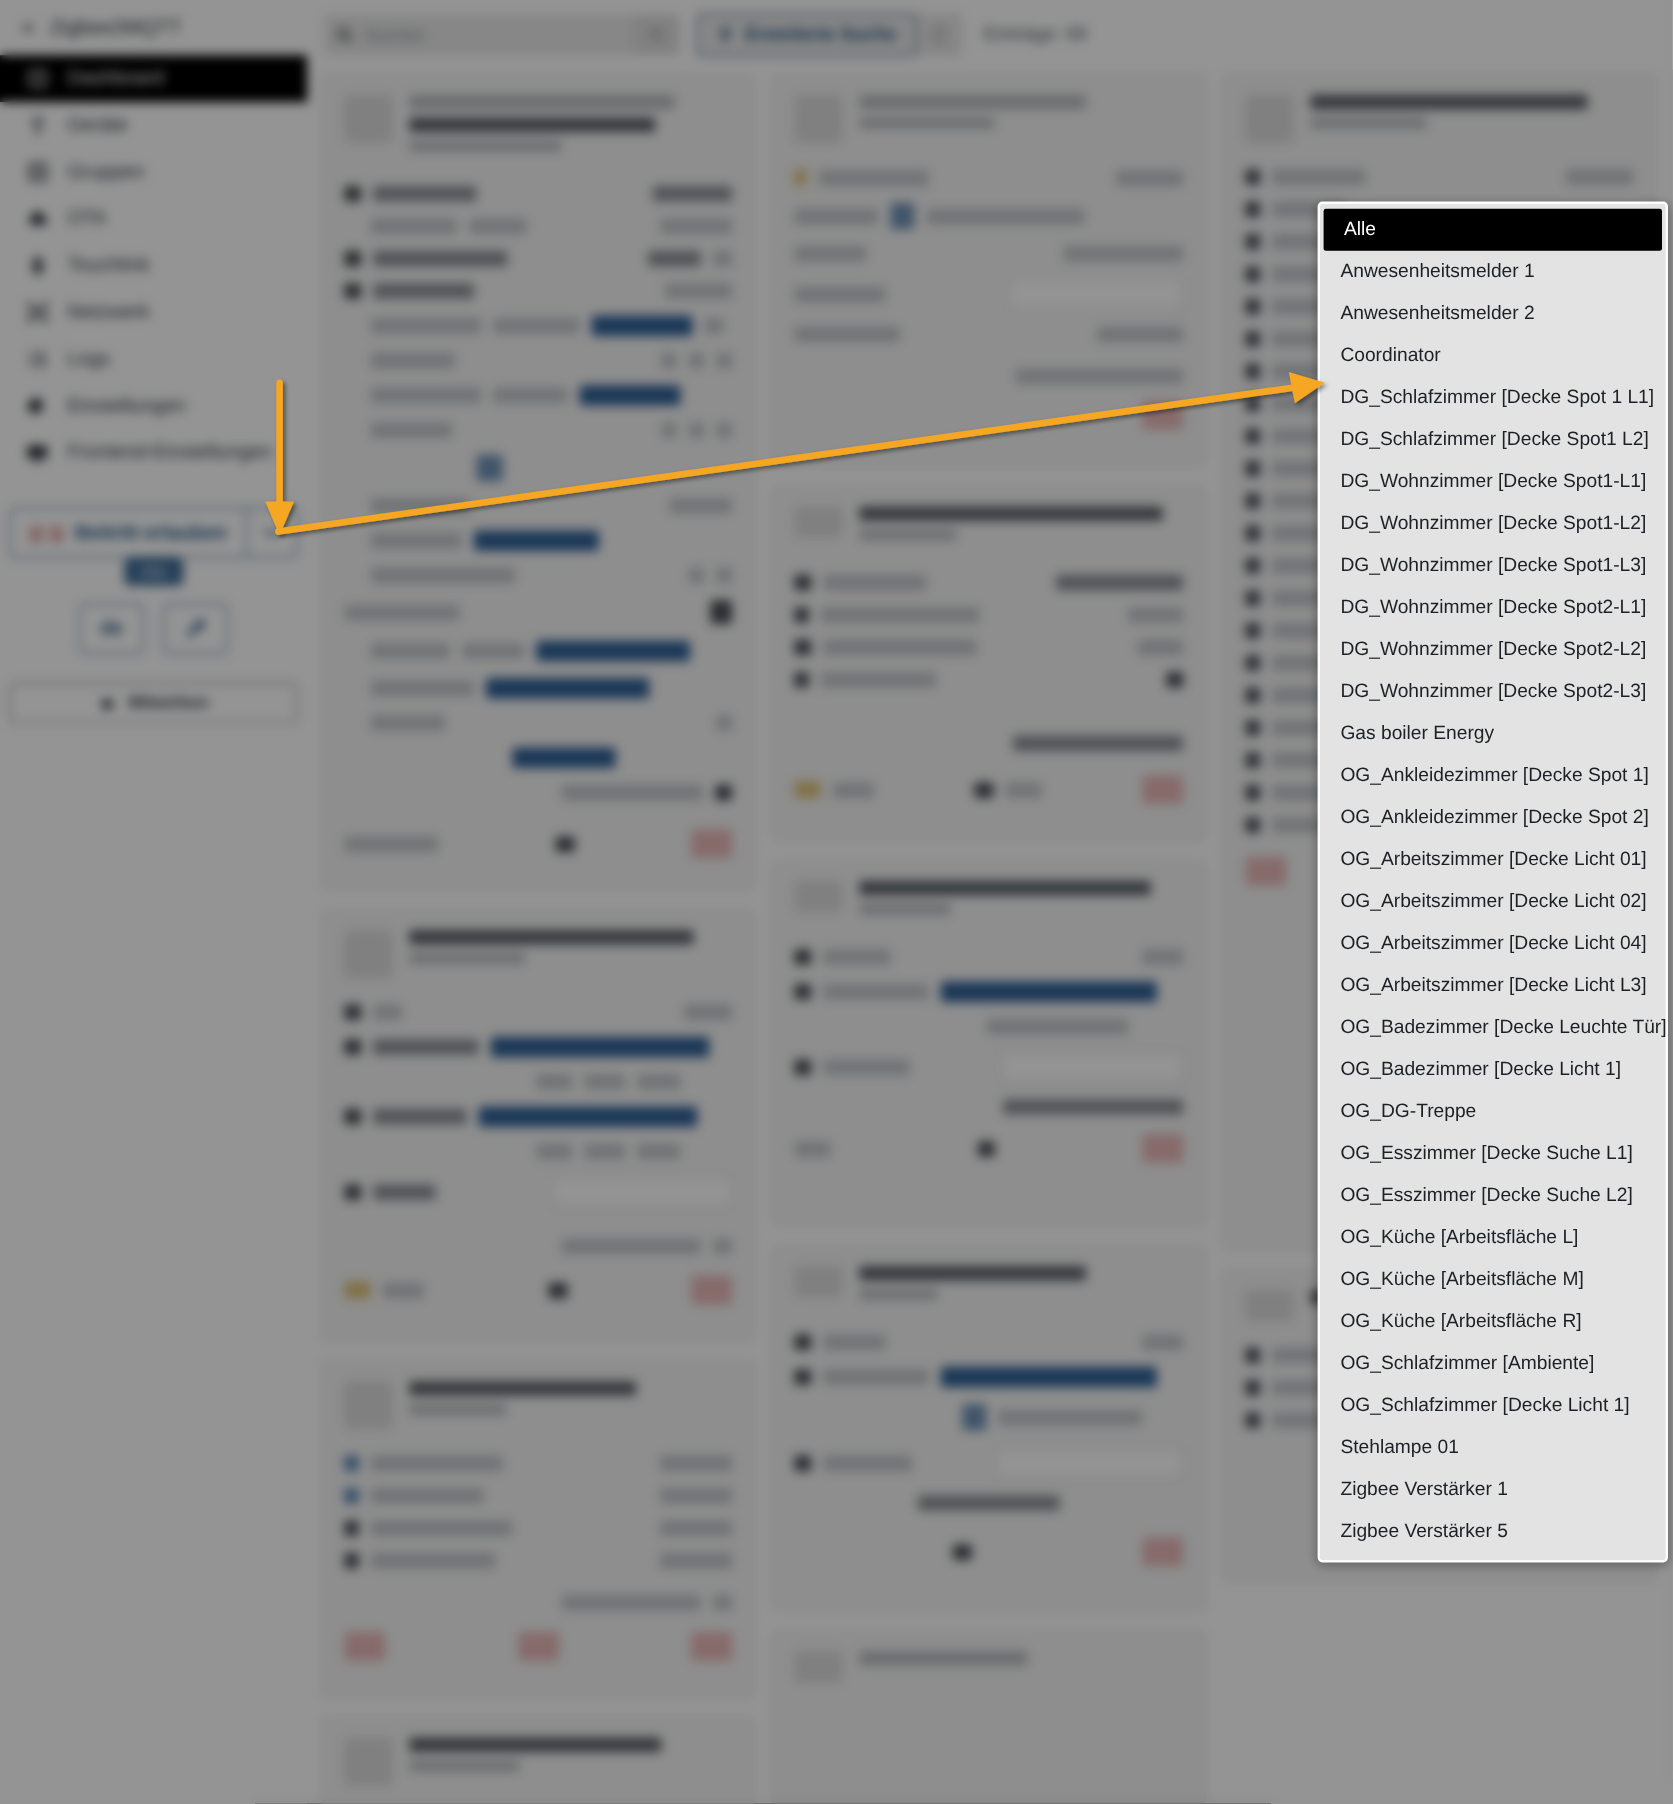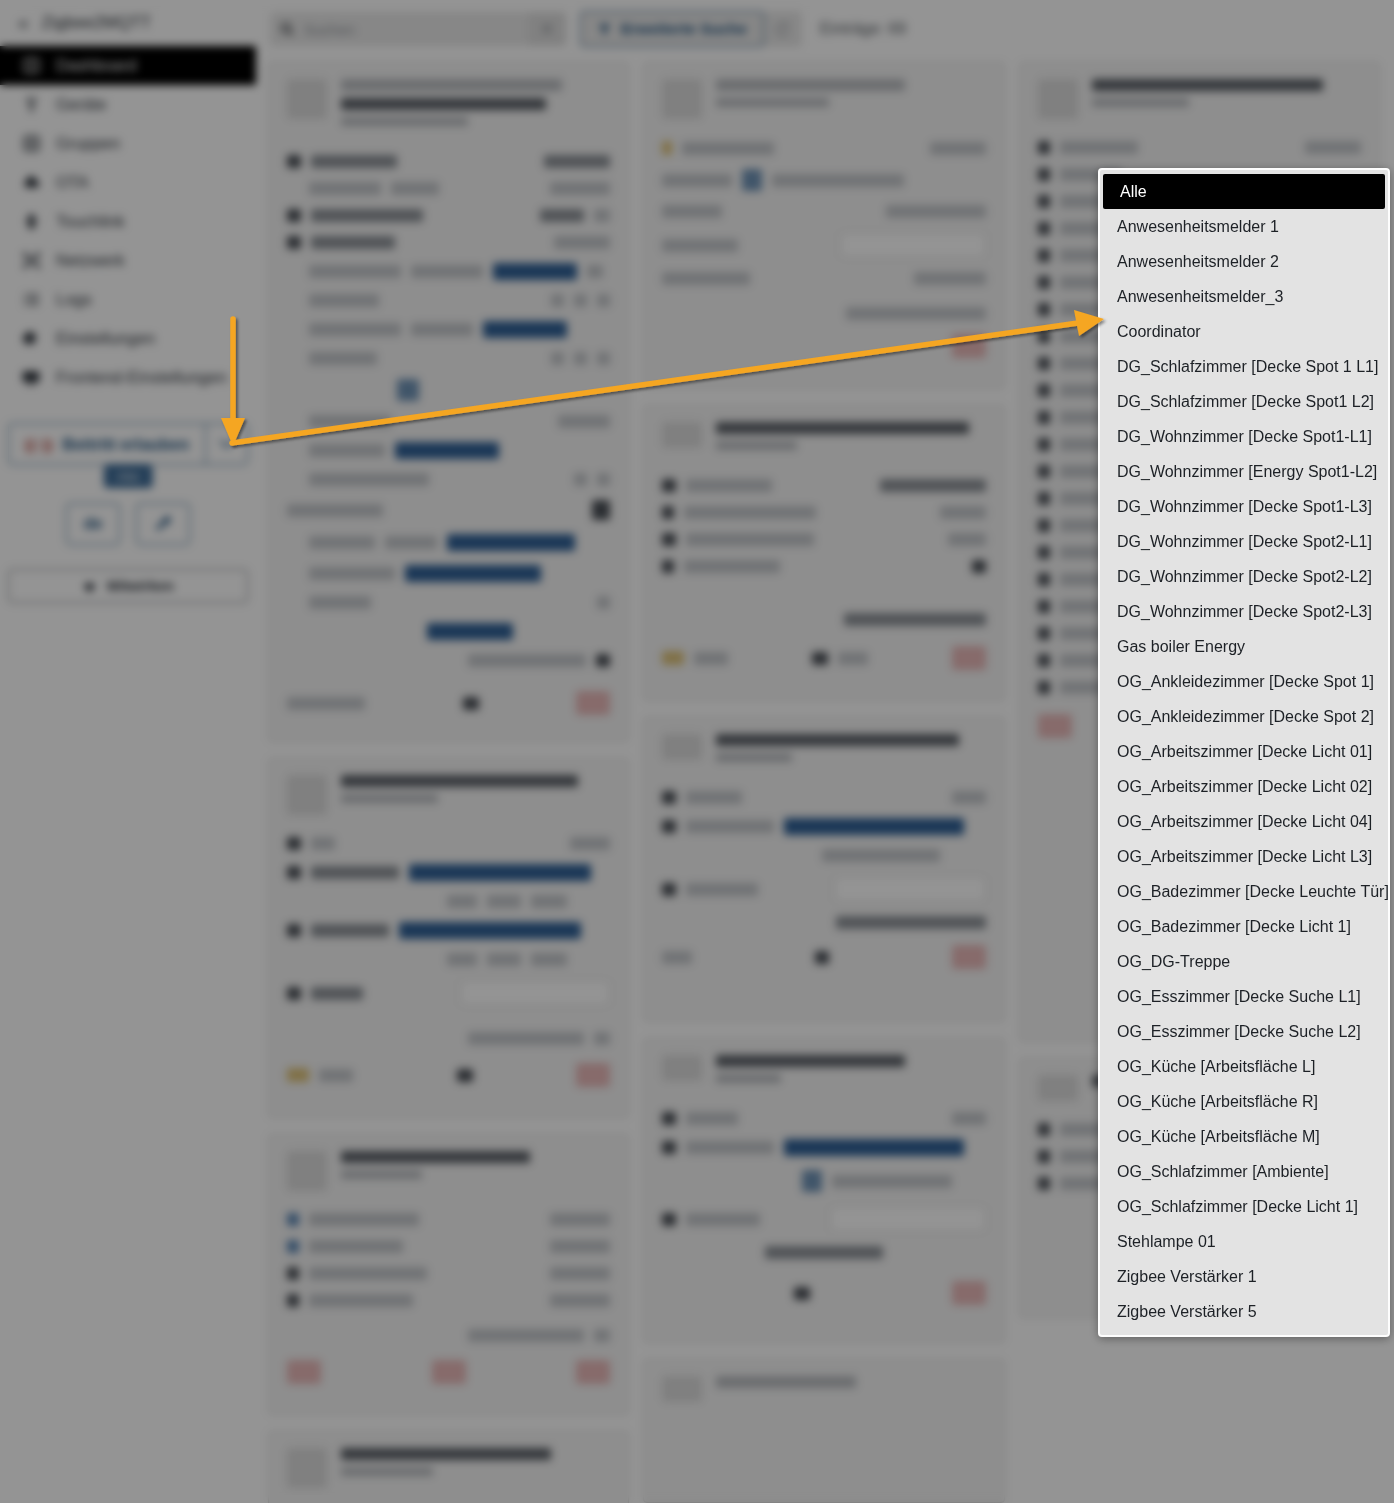--- a/index.html
+++ b/index.html
@@ -852,45 +852,44 @@
   </div>
 
   <div id="blur-layer"></div>
   <div id="dim-layer"></div>
 </div>
 
 <div id="dropdown">
   <div class="dd-item sel">Alle</div>
   <div class="dd-item">Anwesenheitsmelder 1</div>
   <div class="dd-item">Anwesenheitsmelder 2</div>
-  <div class="dd-item">Anwesenheitsmelder_3</div>
   <div class="dd-item">Coordinator</div>
   <div class="dd-item">DG_Schlafzimmer [Decke Spot 1 L1]</div>
   <div class="dd-item">DG_Schlafzimmer [Decke Spot1 L2]</div>
   <div class="dd-item">DG_Wohnzimmer [Decke Spot1-L1]</div>
-  <div class="dd-item">DG_Wohnzimmer [Energy Spot1-L2]</div>
+  <div class="dd-item">DG_Wohnzimmer [Decke Spot1-L2]</div>
   <div class="dd-item">DG_Wohnzimmer [Decke Spot1-L3]</div>
   <div class="dd-item">DG_Wohnzimmer [Decke Spot2-L1]</div>
   <div class="dd-item">DG_Wohnzimmer [Decke Spot2-L2]</div>
   <div class="dd-item">DG_Wohnzimmer [Decke Spot2-L3]</div>
   <div class="dd-item">Gas boiler Energy</div>
   <div class="dd-item">OG_Ankleidezimmer [Decke Spot 1]</div>
   <div class="dd-item">OG_Ankleidezimmer [Decke Spot 2]</div>
   <div class="dd-item">OG_Arbeitszimmer [Decke Licht 01]</div>
   <div class="dd-item">OG_Arbeitszimmer [Decke Licht 02]</div>
   <div class="dd-item">OG_Arbeitszimmer [Decke Licht 04]</div>
   <div class="dd-item">OG_Arbeitszimmer [Decke Licht L3]</div>
   <div class="dd-item">OG_Badezimmer [Decke Leuchte Tür]</div>
   <div class="dd-item">OG_Badezimmer [Decke Licht 1]</div>
   <div class="dd-item">OG_DG-Treppe</div>
   <div class="dd-item">OG_Esszimmer [Decke Suche L1]</div>
   <div class="dd-item">OG_Esszimmer [Decke Suche L2]</div>
   <div class="dd-item">OG_Küche [Arbeitsfläche L]</div>
+  <div class="dd-item">OG_Küche [Arbeitsfläche M]</div>
   <div class="dd-item">OG_Küche [Arbeitsfläche R]</div>
-  <div class="dd-item">OG_Küche [Arbeitsfläche M]</div>
   <div class="dd-item">OG_Schlafzimmer [Ambiente]</div>
   <div class="dd-item">OG_Schlafzimmer [Decke Licht 1]</div>
   <div class="dd-item">Stehlampe 01</div>
   <div class="dd-item">Zigbee Verstärker 1</div>
   <div class="dd-item">Zigbee Verstärker 5</div>
 </div>
 
 <svg id="arrows" width="1394" height="1503" viewBox="0 0 1394 1503">
   <defs>
     <filter id="sh" x="-20%" y="-20%" width="150%" height="150%">

